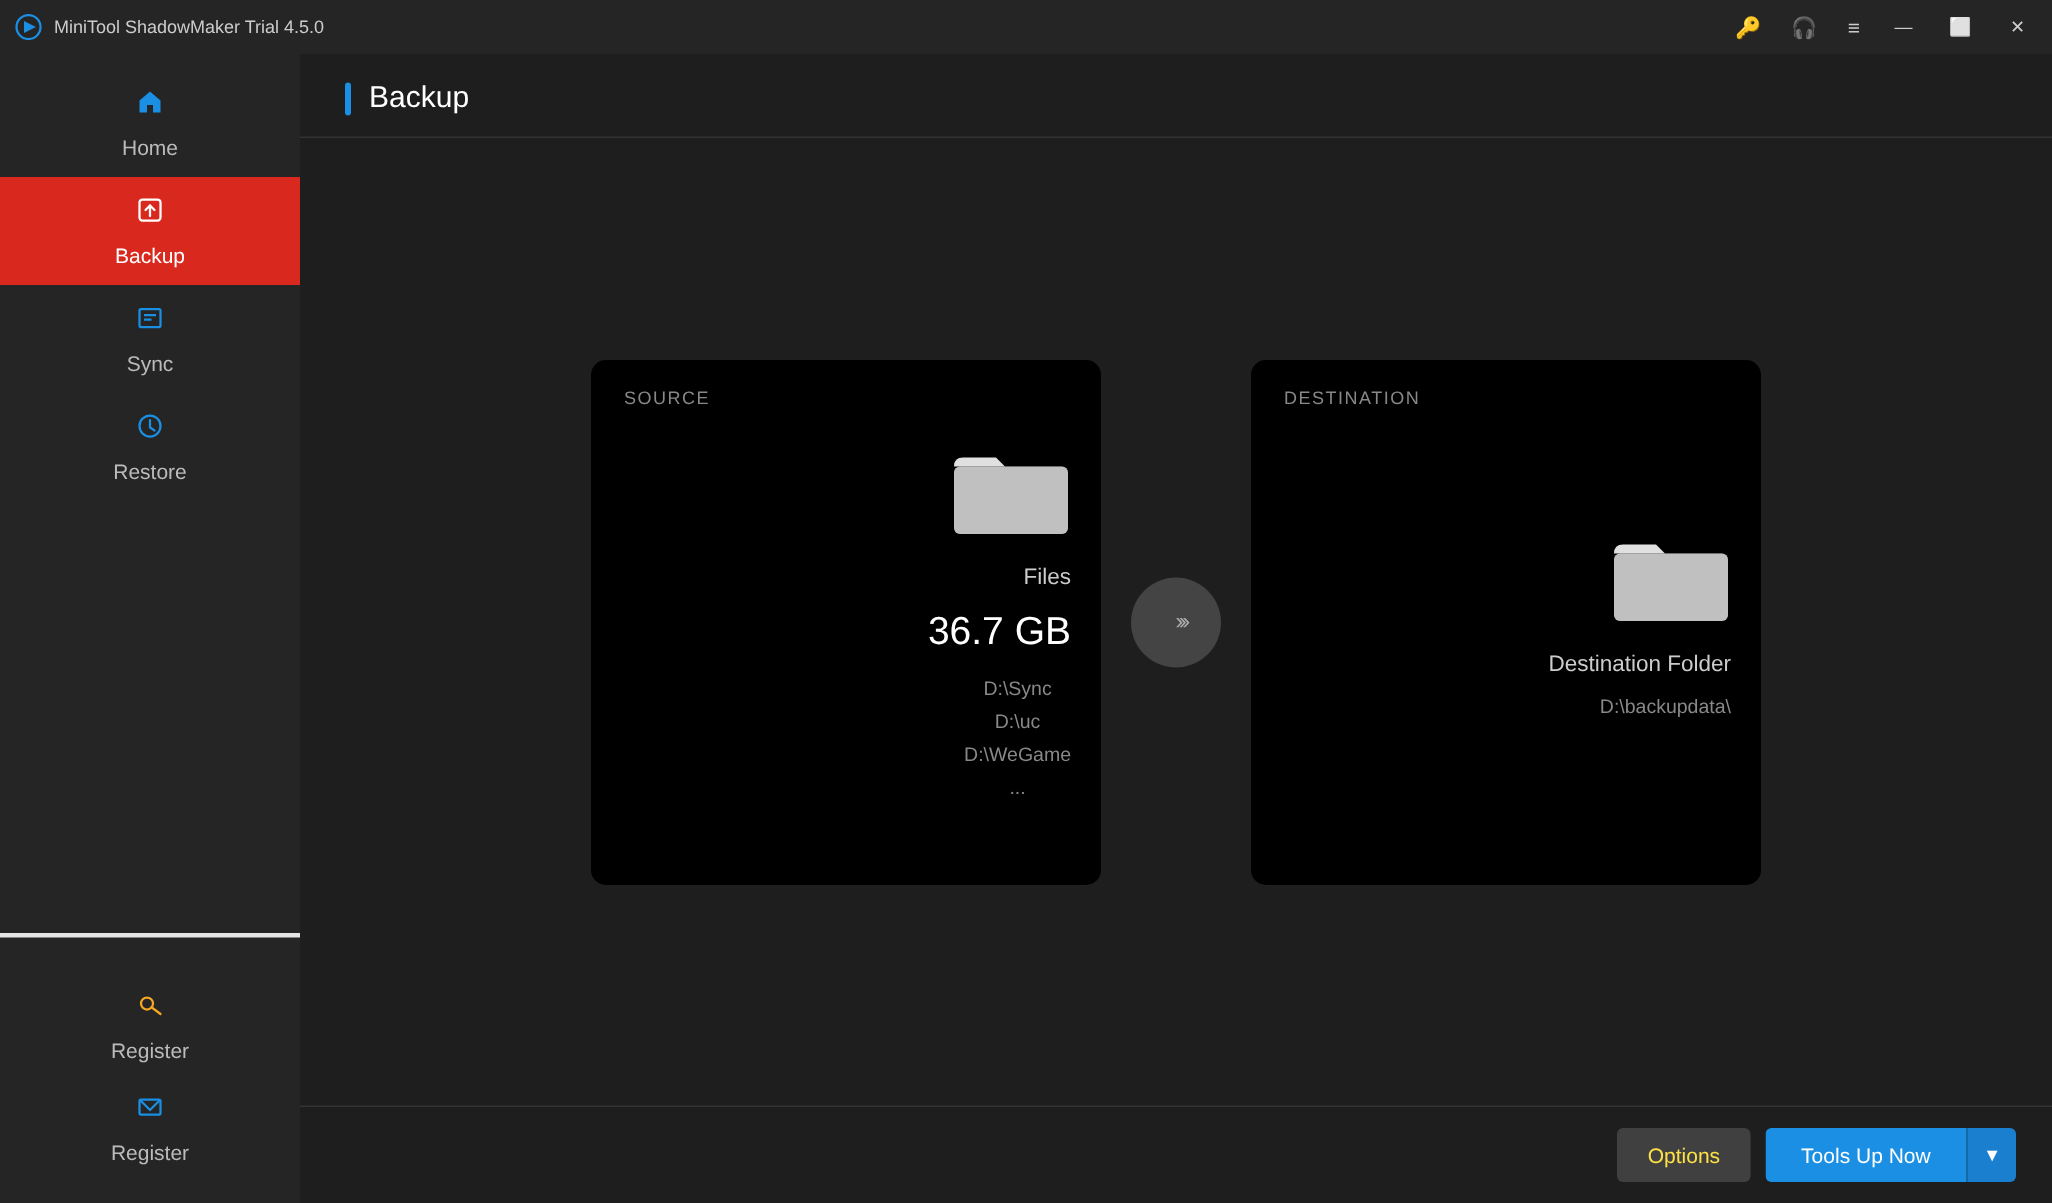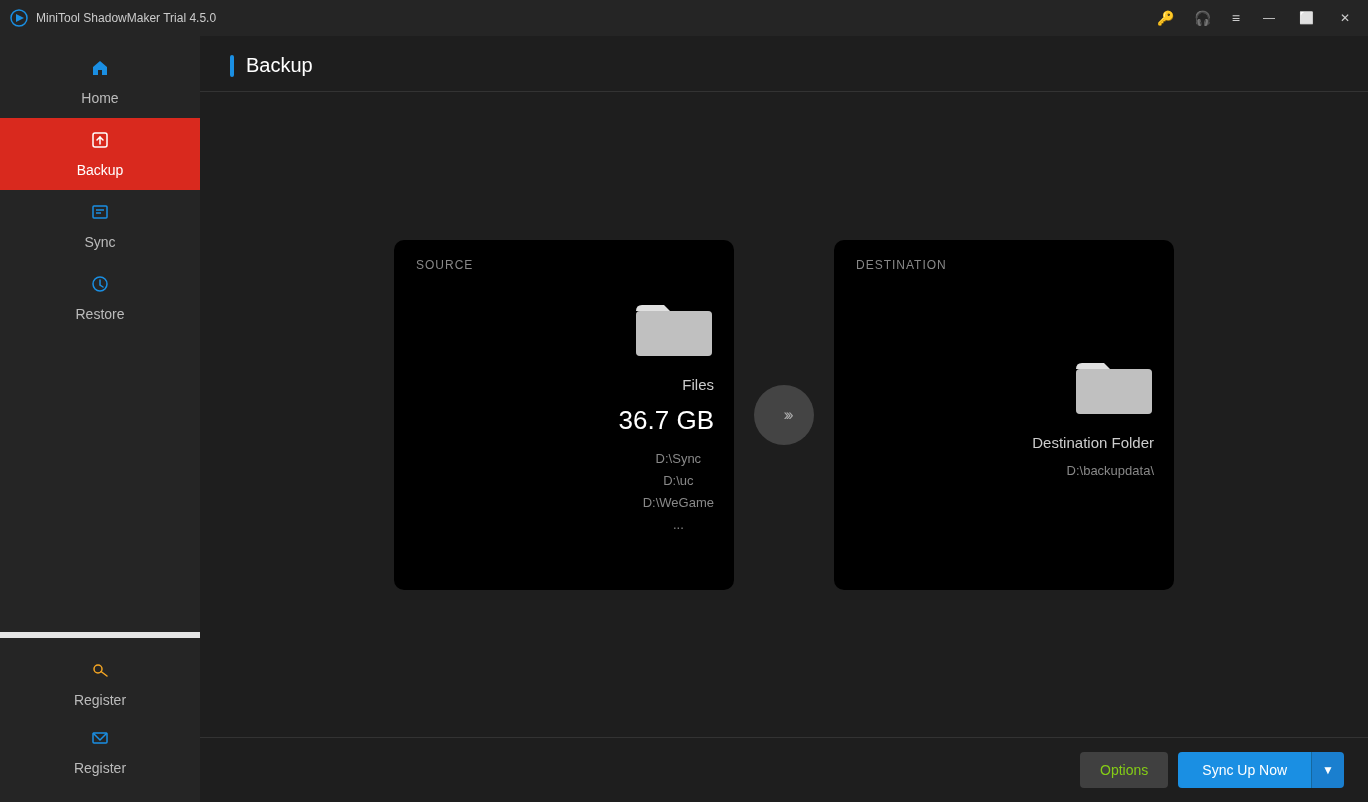--- a/index.html
+++ b/index.html
@@ -93,22 +93,22 @@
     }
     .sidebar-item .item-icon {
       width: 20px;
       height: 20px;
       display: flex;
       align-items: center;
       justify-content: center;
       flex-shrink: 0;
     }
     .sidebar-bottom {
-      padding: 12px 0 16px 0;
-      border-top: 6px solid #e5e5e5;
+      padding: 25px 0 16px 0;
+      border-top: 3px solid #e5e5e5;
     }
     .sidebar-bottom .sidebar-item {
       padding: 10px 18px;
     }
 
     
     .main-content {
       flex: 1;
       background: #1e1e1e;
       display: flex;
@@ -241,21 +241,21 @@
       display: flex;
       align-items: center;
       justify-content: flex-end;
       padding: 14px 24px;
       border-top: 1px solid #333;
       gap: 10px;
       flex-shrink: 0;
     }
     .btn-options {
       background: #404040;
-      color: #84cc16;
+      color: #fde047;
       border: none;
       padding: 10px 20px;
       font-size: 14px;
       border-radius: 4px;
       cursor: pointer;
     }
     .btn-backup-group {
       display: flex;
       border-radius: 4px;
       overflow: hidden;
@@ -415,19 +415,19 @@
           </svg>
         </div>
         <span class="card-name">Destination Folder</span>
         <span class="card-path">D:\backupdata\</span>
       </div>
     </div>
 
     <div class="bottom-bar">
       <button class="btn-options">Options</button>
       <div class="btn-backup-group">
-        <button class="btn-backup-now">Sync Up Now</button>
+        <button class="btn-backup-now">Tools Up Now</button>
         <button class="btn-backup-dropdown">▼</button>
       </div>
     </div>
 
   </div>
 </div>
 
 </body></html>

